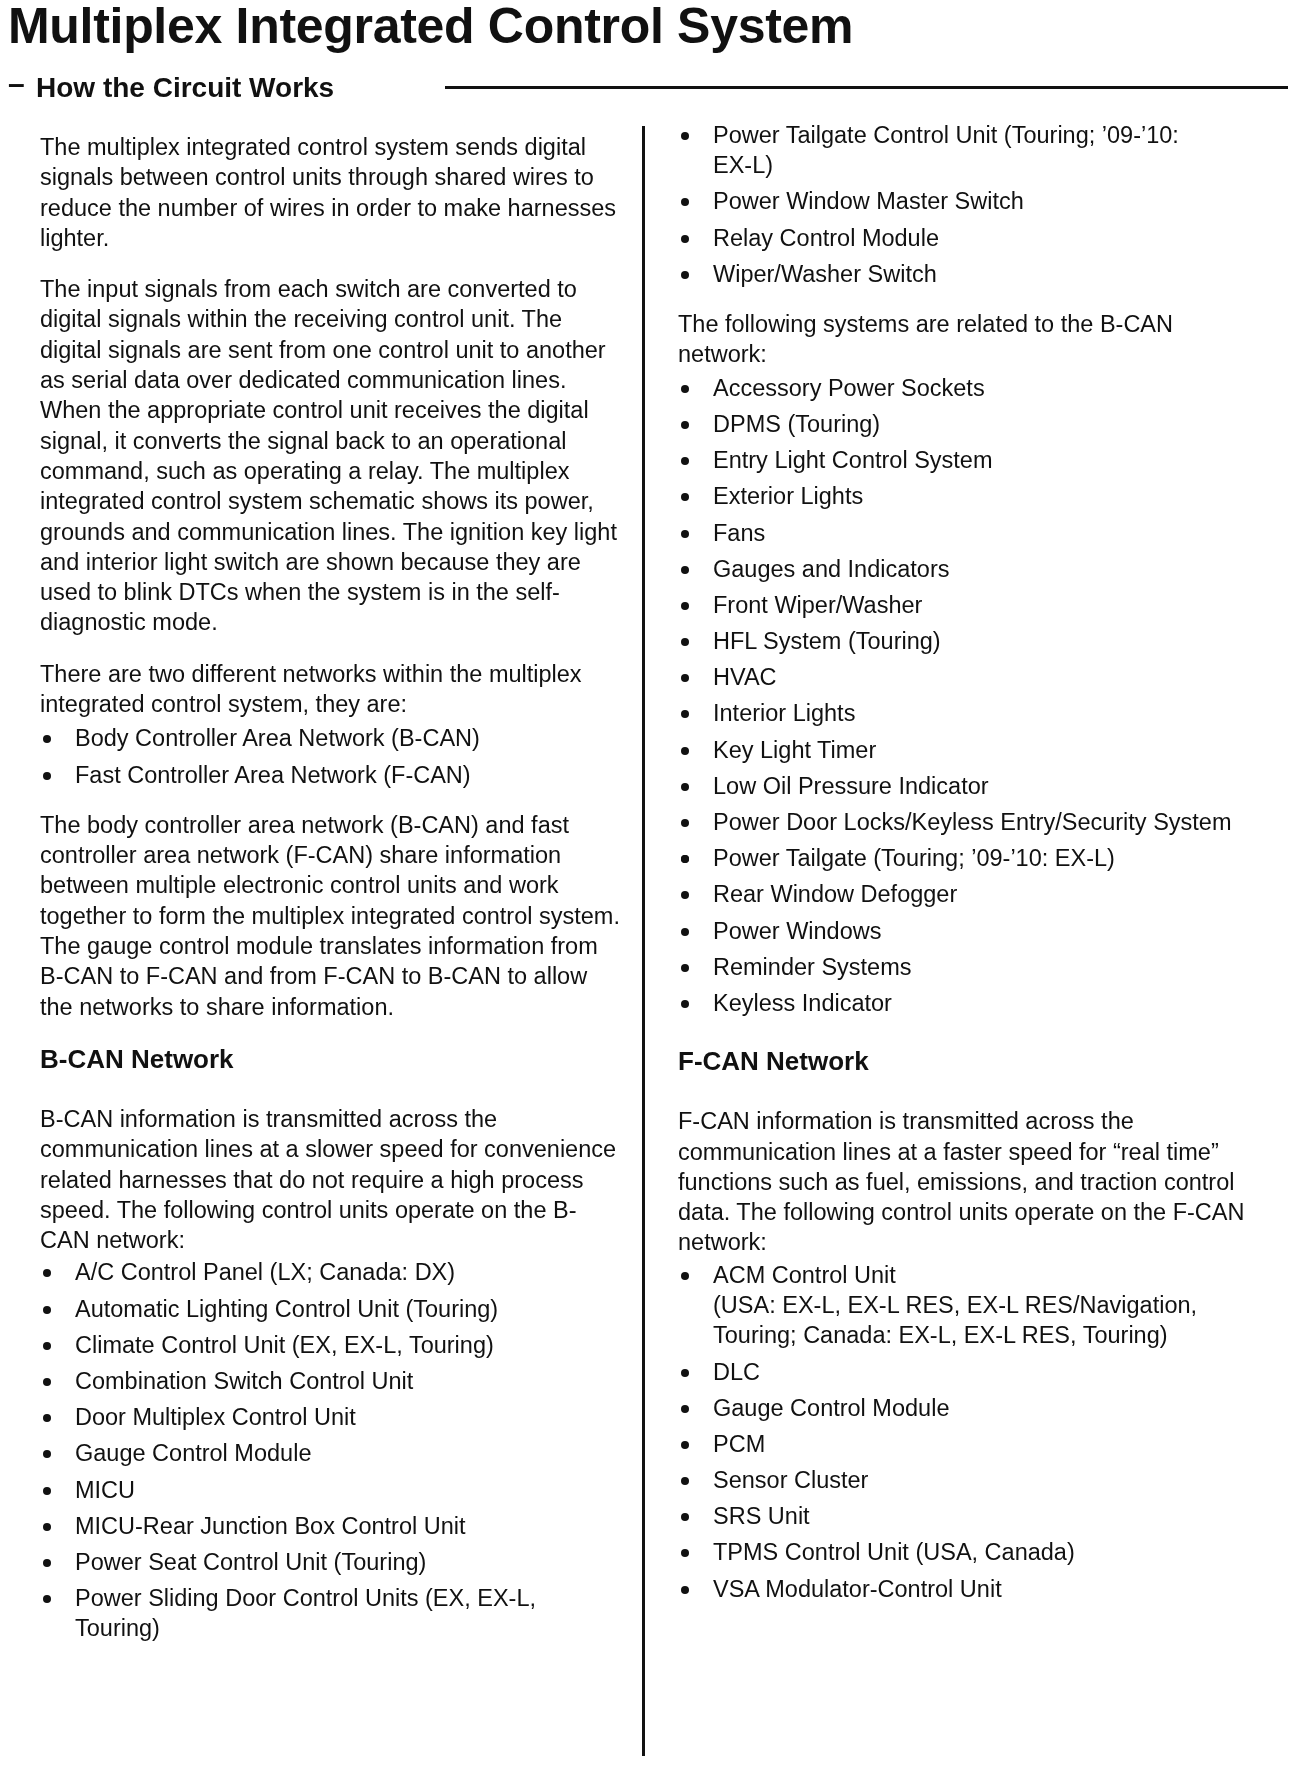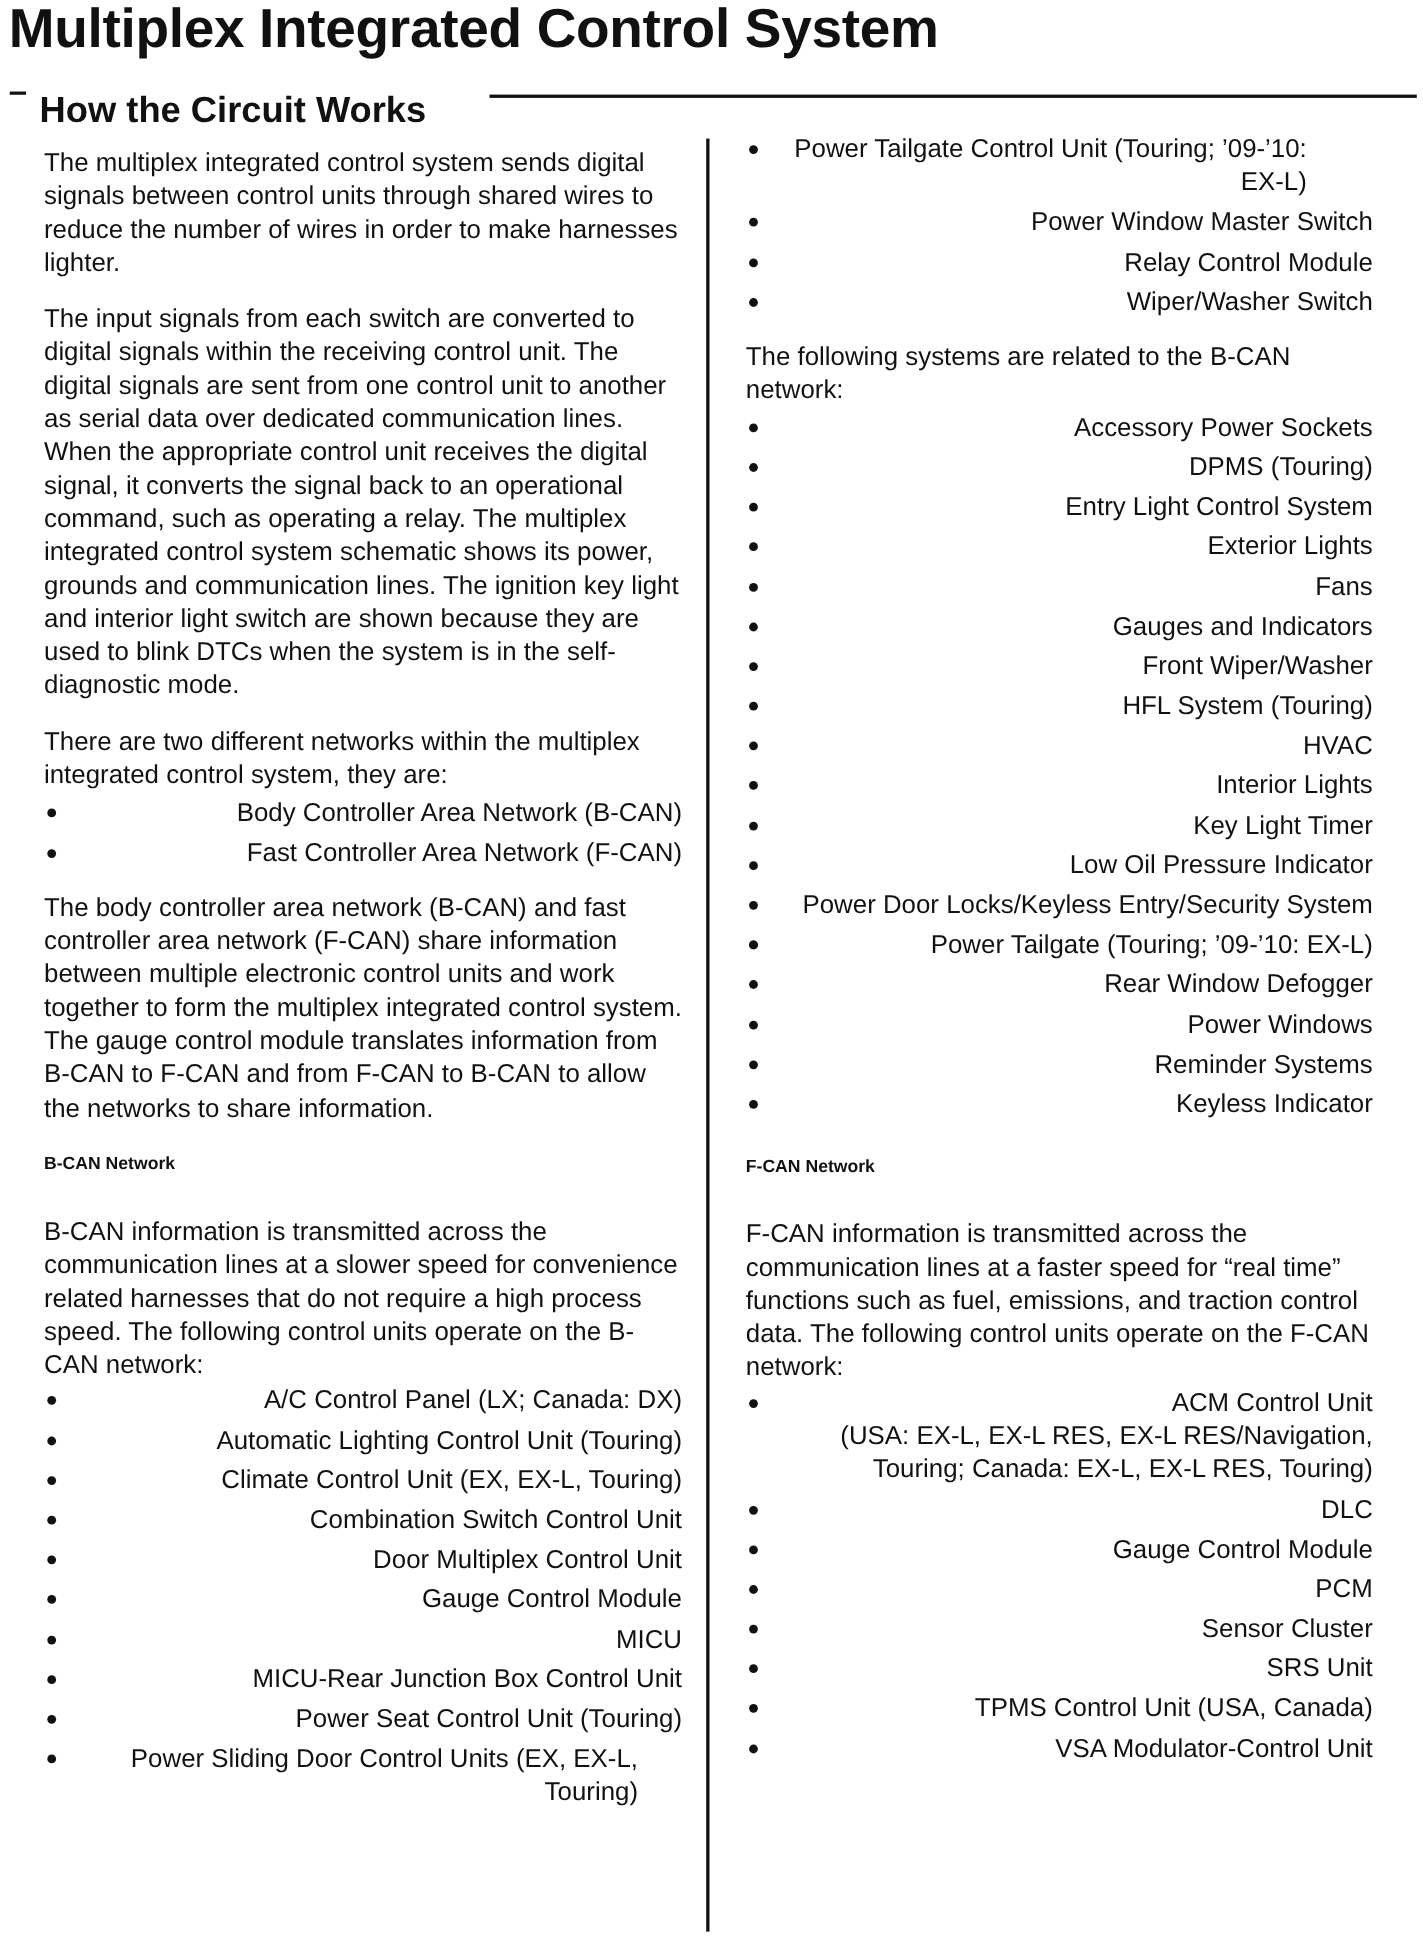--- a/index.html
+++ b/index.html
@@ -12,35 +12,35 @@
     font-size: 50px; font-weight: bold; letter-spacing: -0.3px;
     line-height: 52px; white-space: nowrap;
   }
   .subtitle-row {
     position: absolute; left: 8px; top: 64px; width: 1280px; height: 40px;
   }
   .subtitle-dash {
     position: absolute; left: 0; top: 0; font-size: 30px; font-weight: bold; line-height: 40px;
   }
   .subtitle {
-    position: absolute; left: 28px; top: 16px; font-size: 33px; font-weight: bold; line-height: 40px; white-space: nowrap;
+    position: absolute; left: 28px; top: 4px; font-size: 28px; font-weight: bold; line-height: 40px; white-space: nowrap;
   }
   .subtitle-rule {
     position: absolute; left: 437px; top: 22px; width: 843px; height: 3px; background: #111;
   }
   .divider {
     position: absolute; left: 642px; top: 126px; width: 3px; height: 1630px; background: #111;
   }
   .col { position: absolute; top: 120px; font-size: 23.5px; line-height: 30.3px; }
   .col.left { left: 40px; width: 580px; }
   .col.right { left: 678px; width: 570px; }
   p { margin: 12px 0 21px 0; }
-  h3 { margin: 0 0 30px 0; font-size: 16px; font-weight: bold; line-height: 30px; }
+  h3 { margin: 0 0 30px 0; font-size: 26px; font-weight: bold; line-height: 30px; }
   ul { list-style: none; margin: 0 0 20px 0; padding: 0; }
-  li { position: relative; padding-left: 35px; margin: 0 0 5.9px 0; text-align: right; }
+  li { position: relative; padding-left: 35px; margin: 0 0 5.9px 0; }
   li .bullet {
     position: absolute; left: 3px; top: 12px; width: 8px; height: 8px; border-radius: 50%; background: #111;
   }
 </style>
 </head>
 <body>
 
 <div class="title">Multiplex Integrated Control System</div>
 <div class="subtitle-row">
   <span class="subtitle-dash">–</span>

